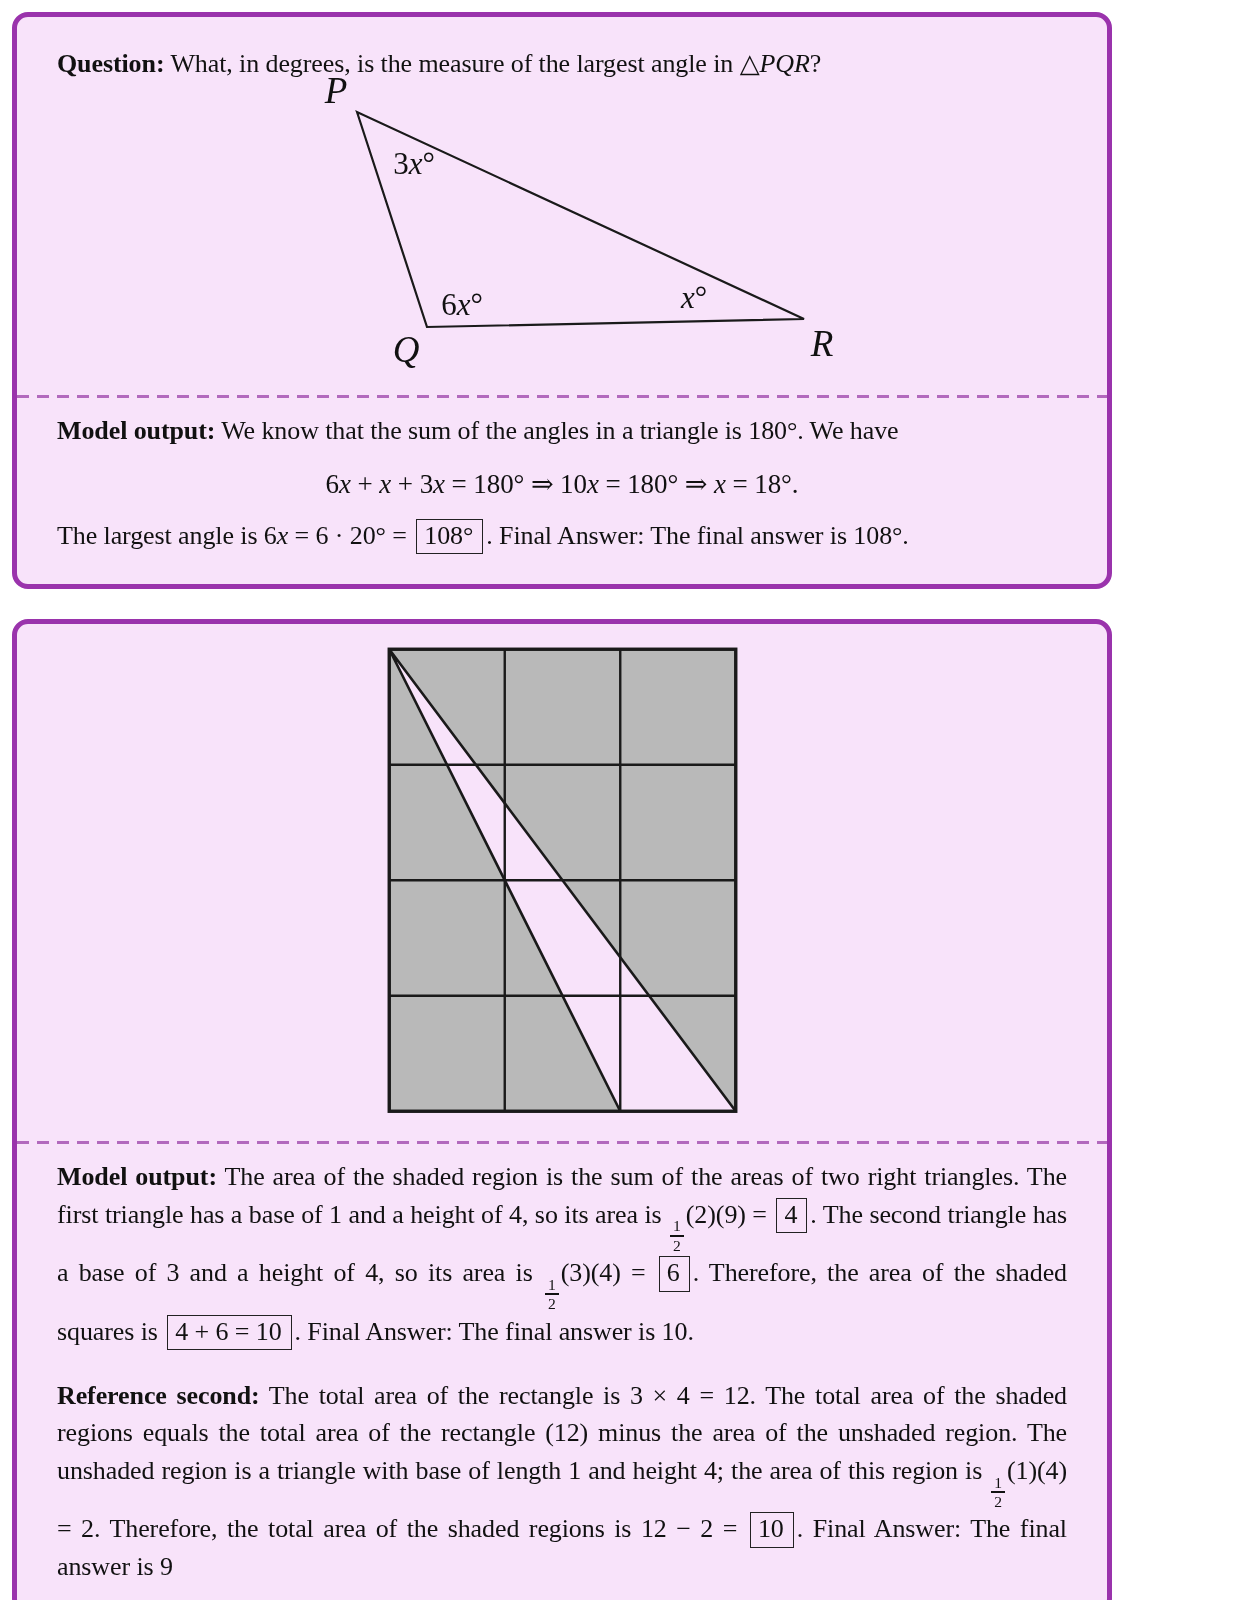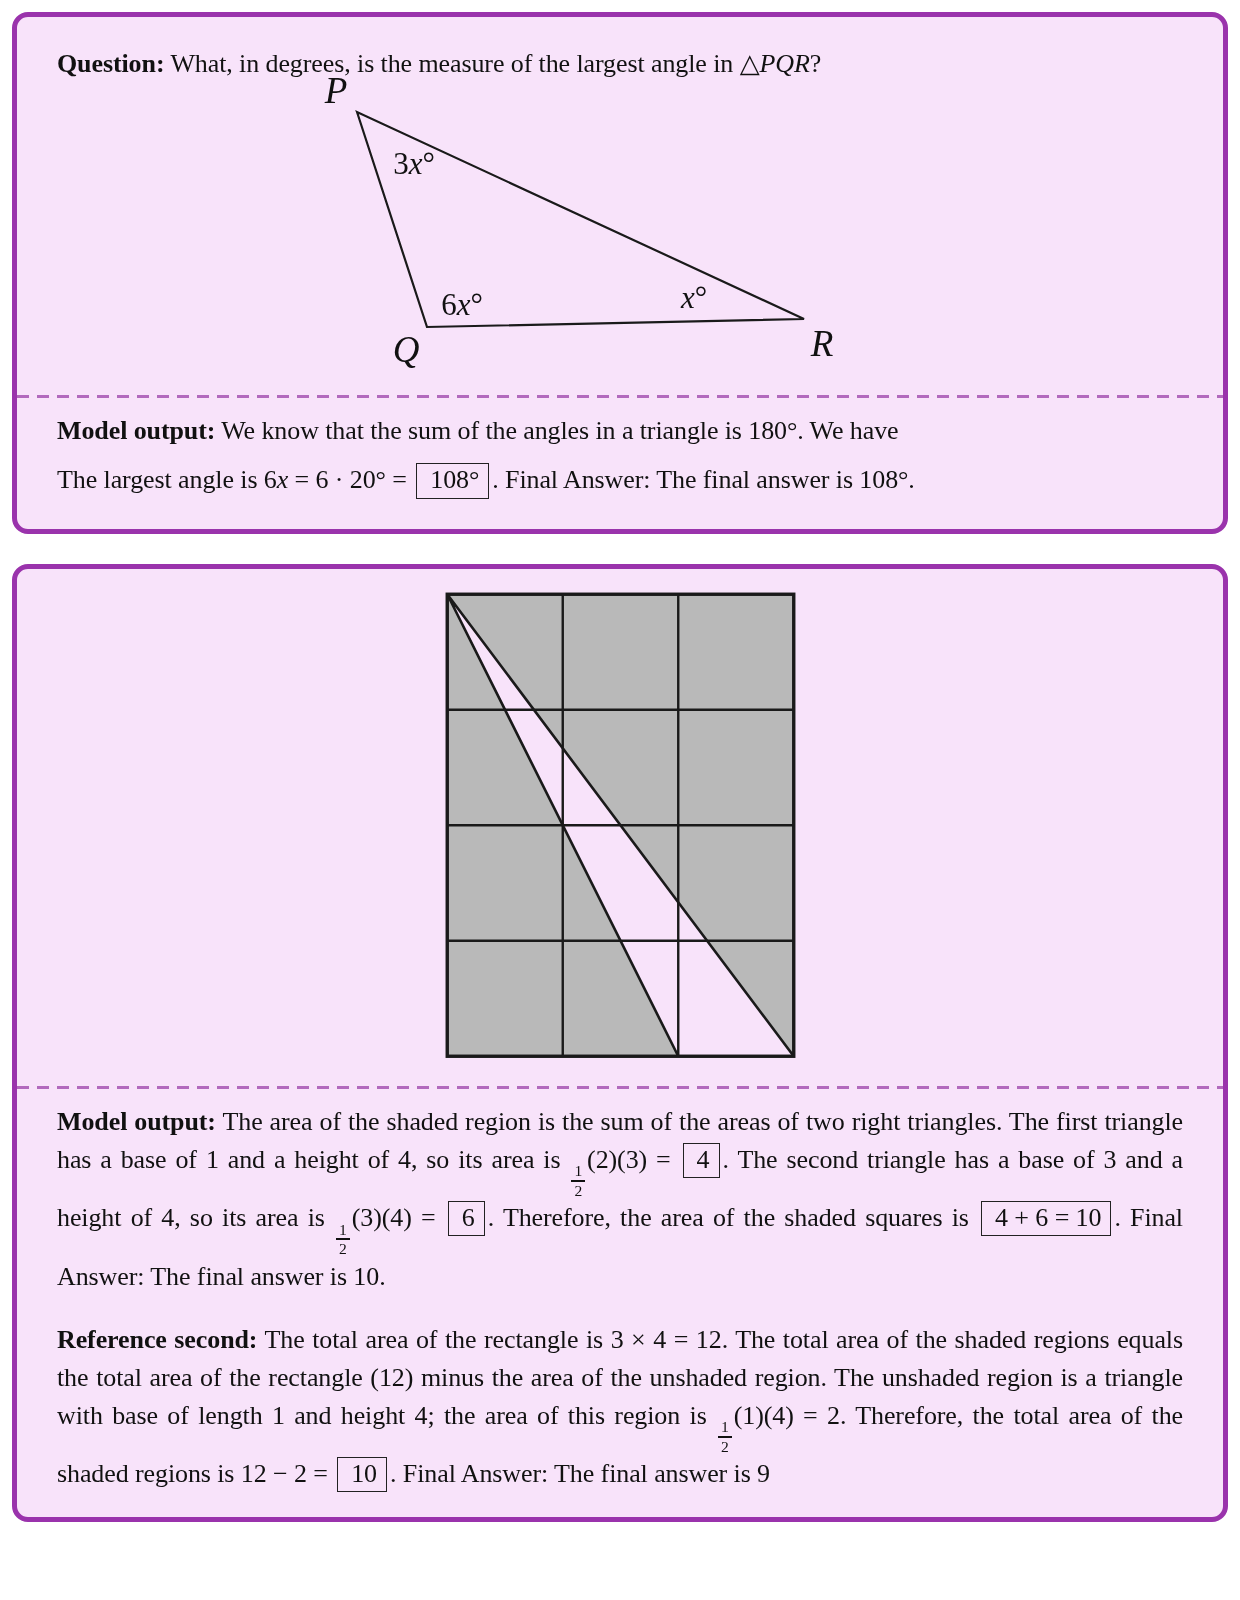--- a/index.html
+++ b/index.html
@@ -3,21 +3,21 @@
 <meta charset="utf-8">
 <style>
   html,body{margin:0;padding:0;}
   body{
     width:1240px;min-height:1600px;
     background:var(--page_bg,#ffffff);
     font-family:"Liberation Serif","DejaVu Serif",serif;
     font-size:26px;color:var(--text,#111111);
   }
   .card{
-    box-sizing:border-box;width:1216px;
+    box-sizing:border-box;width:1100px;
     margin:12px 12px 30px 12px;
     border:5px solid var(--box_border,#9a33ac);
     border-radius:16px;
     background:var(--box_bg,#f8e3fa);
     padding:28px 40px 30px 40px;
     overflow:hidden;
   }
   .card.c2{margin-bottom:12px;padding-top:20px;padding-bottom:24px;}
   .para{margin:0;line-height:1.45;text-align:justify;letter-spacing:-0.1px;}
   .bold{font-weight:bold;}
@@ -27,21 +27,21 @@
   .fig1{display:block;margin:-8px 0 0 232px;}
   .fig2{display:block;margin:2px auto 0 auto;}
   .dashed{
     height:3px;border:0;margin:20px -40px 14px -40px;
     background:repeating-linear-gradient(90deg,var(--dashed_line,#b269bd) 0 12px,transparent 12px 20px);
   }
   .c2 .dashed{margin-top:26px;}
   .c2 .ref{margin-top:26px;}
   .ansbox{
     display:inline-block;border:1.8px solid #222;
-    padding:0 9px 2px 13px;margin:0 3px;line-height:1.2;
+    padding:0 9px 2px 7px;margin:0 3px;line-height:1.2;
   }
   .frac{
     display:inline-flex;flex-direction:column;align-items:center;
     font-size:0.6em;line-height:1.12;vertical-align:-0.55em;margin:0 2px;
   }
   .frac .num{padding:0 3px;}
   .frac .den{border-top:2px solid currentColor;padding:0 3px;}
   svg{font-family:"Liberation Serif","DejaVu Serif",serif;}
   svg text{fill:var(--text,#111111);}
   .vlabel{font-size:37px;font-style:italic;}
@@ -64,20 +64,21 @@
       <text class="vlabel" x="117" y="287" text-anchor="middle">Q</text>
       <text class="vlabel" x="533" y="281" text-anchor="middle">R</text>
       <text class="alabel" x="125" y="99" text-anchor="middle"><tspan>3</tspan><tspan class="it">x</tspan><tspan>°</tspan></text>
       <text class="alabel" x="173" y="240" text-anchor="middle"><tspan>6</tspan><tspan class="it">x</tspan><tspan>°</tspan></text>
       <text class="alabel" x="405" y="233" text-anchor="middle"><tspan></tspan><tspan class="it">x</tspan><tspan>°</tspan></text>
     </svg>
 
     <div class="dashed"></div>
 
     <p class="para"><span class="bold">Model output:</span><span> We know that the sum of the angles in a triangle is 180°. We have</span></p>
+    <p class="para eq"><span>6</span><span class="it">x</span><span> + </span><span class="it">x</span><span> + 3</span><span class="it">x</span><span> = 180° ⇒ 10</span><span class="it">x</span><span> = 180° ⇒ </span><span class="it">x</span><span> = 18°.</span></p>
     <p class="para concl"><span>The largest angle is 6</span><span class="it">x</span><span> = 6 · 20° = </span><span class="ansbox"><span>108°</span></span><span>. Final Answer: The final answer is 108°.</span></p>
   </section>
 
   <section class="card c2">
 
     <svg class="fig2" width="353" height="469" viewBox="0 0 353 469" aria-hidden="true">
       <g transform="translate(3.25,3.25)">
         <rect x="0" y="0" width="346.5" height="462" fill="#b9b9b9"></rect>
         <polygon points="0,0 231,462 346.5,462" fill="#f8e3fa"></polygon>
         <g fill="none" stroke="#1a1a1a">
@@ -86,21 +87,21 @@
           <rect x="0" y="0" width="346.5" height="462" stroke-width="3.4"></rect>
         </g>
       </g>
     </svg>
 
     <div class="dashed"></div>
 
     <p class="para"><span class="bold">Model output:</span><span> The area of the shaded region is the sum of the areas of two right triangles. The first triangle has a base of 1 and a height of 4, so its area is </span><span class="frac">
           <span class="num">1</span>
           <span class="den">2</span>
-        </span><span>(2)(3) = </span><span class="ansbox"><span>4</span></span><span>. The second triangle has a base of 3 and a height of 4, so its area is </span><span class="frac">
+        </span><span>(2)(9) = </span><span class="ansbox"><span>4</span></span><span>. The second triangle has a base of 3 and a height of 4, so its area is </span><span class="frac">
           <span class="num">1</span>
           <span class="den">2</span>
         </span><span>(3)(4) = </span><span class="ansbox"><span>6</span></span><span>. Therefore, the area of the shaded squares is </span><span class="ansbox"><span>4 + 6 = 10</span></span><span>. Final Answer: The final answer is 10.</span></p>
     <p class="para ref"><span class="bold">Reference second:</span><span> The total area of the rectangle is 3 × 4 = 12. The total area of the shaded regions equals the total area of the rectangle (12) minus the area of the unshaded region. The unshaded region is a triangle with base of length 1 and height 4; the area of this region is </span><span class="frac">
           <span class="num">1</span>
           <span class="den">2</span>
         </span><span>(1)(4) = 2. Therefore, the total area of the shaded regions is 12 − 2 = </span><span class="ansbox"><span>10</span></span><span>. Final Answer: The final answer is 9</span></p>
   </section>
 
 </div>

